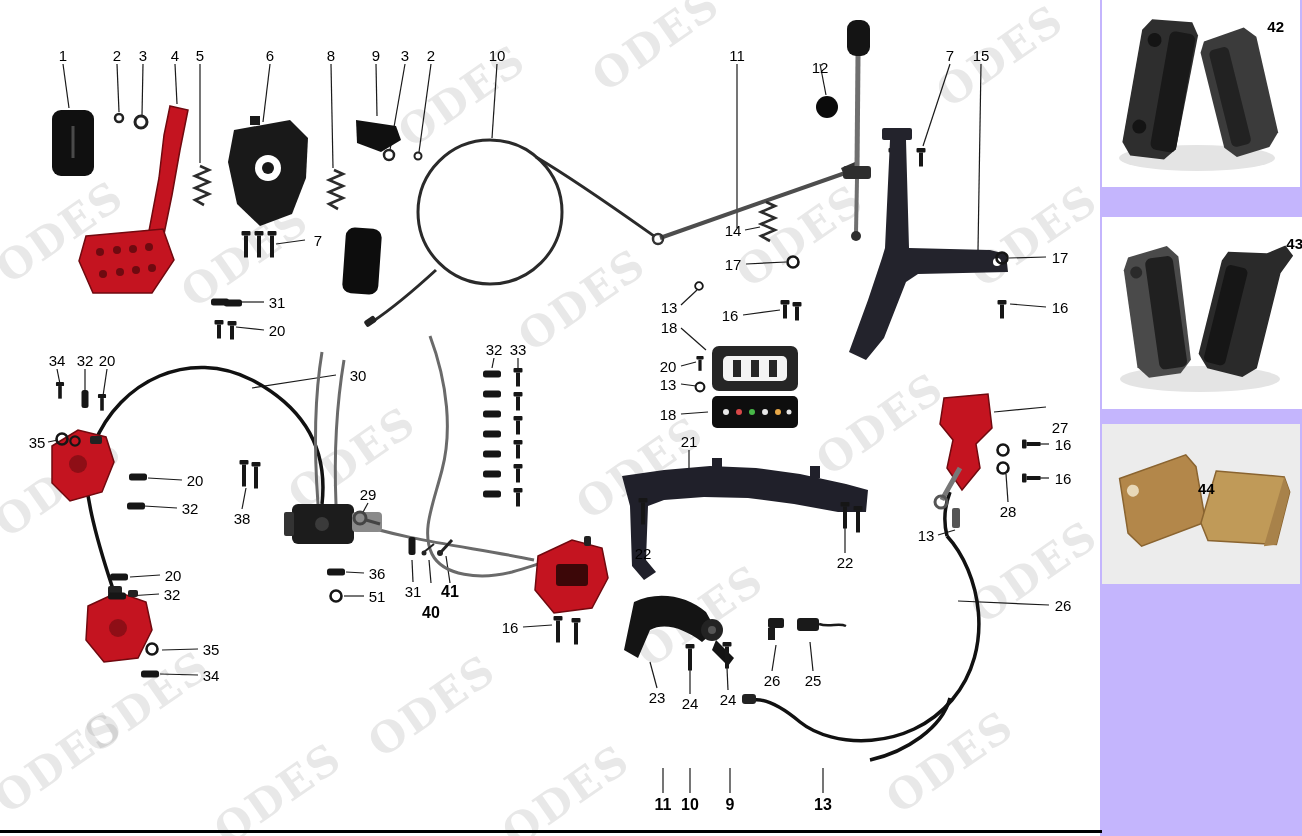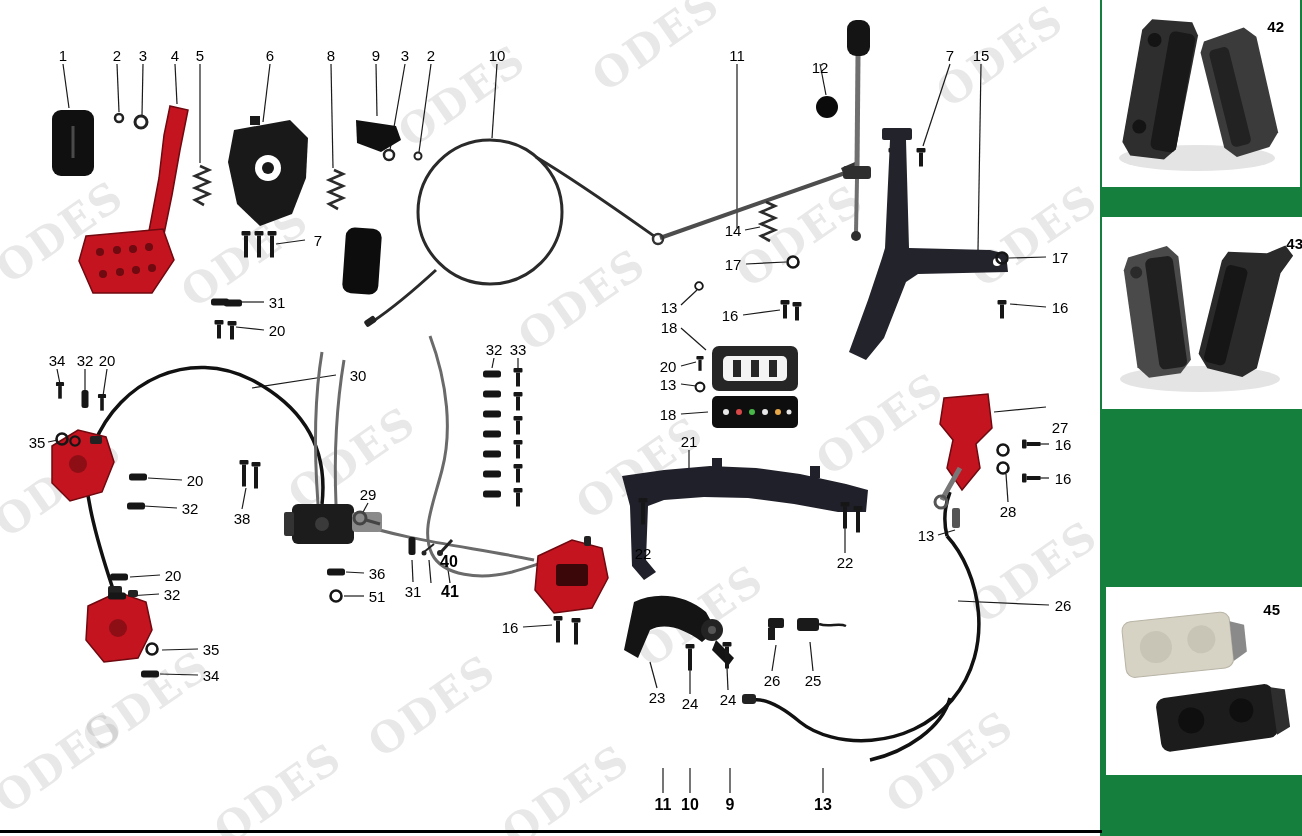--- a/index.html
+++ b/index.html
@@ -8,21 +8,21 @@
   .diagram-area { position:absolute; left:0; top:0; width:1102px; height:836px; background:#fff; }
   #watermark-layer { position:absolute; inset:0; z-index:0; }
   .watermark { position:absolute; transform:translate(-50%,-50%) rotate(-35deg);
                font-family:"DejaVu Serif",serif; font-weight:bold; font-size:42px;
                letter-spacing:2px; color:rgba(110,110,110,0.16); white-space:nowrap; }
   .diagram-svg { position:absolute; left:0; top:0; z-index:1; }
   #callout-layer { position:absolute; inset:0; z-index:3; }
   .callout { position:absolute; transform:translate(-50%,-50%); font-size:15px; color:#000; line-height:1; }
   .callout.bold { font-weight:bold; font-size:16px; }
   .bottom-rule { position:absolute; left:0; top:830px; width:1102px; height:3px; background:#000; z-index:2; }
-  .side-column { position:absolute; left:1100px; top:0; width:202px; height:836px; background:#15803d; }
+  .side-column { position:absolute; left:1100px; top:0; width:202px; height:836px; background:#c4b5fd; }
   .photo-panel { position:absolute; background:#fff; overflow:hidden; }
   #panel-42 { left:2px; top:0; width:198px; height:187px; }
   #panel-43 { left:2px; top:217px; width:217px; height:192px; }
   #panel-44 { left:2px; top:424px; width:198px; height:160px; background:#ececec; }
   #panel-45 { left:6px; top:587px; width:196px; height:188px; }
   .panel-label { position:absolute; font-weight:bold; font-size:15px; color:#000; }
   .panel-label.tr { right:16px; top:18px; }
   #panel-44 .panel-label { left:96px; top:56px; right:auto; }
   #panel-45 .panel-label { right:22px; top:14px; }
 </style>
@@ -444,21 +444,21 @@
         <div class="callout" style="left: 85px; top: 360px;">32</div>
         <div class="callout" style="left: 107px; top: 360px;">20</div>
         <div class="callout" style="left: 37px; top: 442px;">35</div>
         <div class="callout" style="left: 195px; top: 480px;">20</div>
         <div class="callout" style="left: 190px; top: 508px;">32</div>
         <div class="callout" style="left: 242px; top: 518px;">38</div>
         <div class="callout" style="left: 368px; top: 494px;">29</div>
         <div class="callout" style="left: 377px; top: 573px;">36</div>
         <div class="callout" style="left: 377px; top: 596px;">51</div>
         <div class="callout" style="left: 413px; top: 591px;">31</div>
-        <div class="callout bold" style="left: 431px; top: 562px; margin-left: 18px;">40</div>
+        <div class="callout bold" style="left: 431px; top: 613px;">40</div>
         <div class="callout bold" style="left: 450px; top: 592px;">41</div>
         <div class="callout" style="left: 173px; top: 575px;">20</div>
         <div class="callout" style="left: 172px; top: 594px;">32</div>
         <div class="callout" style="left: 211px; top: 649px;">35</div>
         <div class="callout" style="left: 211px; top: 675px;">34</div>
         <div class="callout" style="left: 510px; top: 627px;">16</div>
         <div class="callout" style="left: 657px; top: 697px;">23</div>
         <div class="callout" style="left: 690px; top: 703px;">24</div>
         <div class="callout" style="left: 728px; top: 699px;">24</div>
         <div class="callout" style="left: 772px; top: 680px;">26</div>
@@ -520,33 +520,29 @@
           <circle cx="40" cy="52" r="6" fill="#2a2a2a"></circle>
         </g>
         <g transform="rotate(14 140 95)">
           <path d="M112,40 L150,32 L166,20 L176,28 L168,48 L168,146 L156,158 L120,158 L108,146 L108,50 Z" fill="#2a2a2a"></path>
           <rect x="114" y="52" width="22" height="100" rx="5" fill="#161616"></rect>
         </g>
       </svg>
       <span class="panel-label tr">43</span>
     </div>
 
-
-    <div class="photo-panel" id="panel-45">
-      <svg width="196" height="188" viewBox="0 0 196 188">
-        <g transform="rotate(-6 70 60)">
-          <rect x="18" y="30" width="108" height="56" rx="9" fill="#d6d2c4" stroke="#b8b4a6"></rect>
-          <circle cx="50" cy="58" r="16" fill="#c8c4b6"></circle>
-          <circle cx="96" cy="55" r="14" fill="#c8c4b6"></circle>
-          <path d="M126,40 L140,45 L140,72 L126,80 Z" fill="#8a8a8a"></path>
-        </g>
-        <g transform="rotate(-8 110 130)">
-          <rect x="52" y="104" width="118" height="54" rx="9" fill="#1c1c1c"></rect>
-          <circle cx="85" cy="130" r="13" fill="#0f0f0f"></circle>
-          <circle cx="136" cy="127" r="12" fill="#0f0f0f"></circle>
-          <path d="M168,108 L182,112 L182,150 L168,156 Z" fill="#2e2e2e"></path>
+    <div class="photo-panel" id="panel-44">
+      <svg width="198" height="160" viewBox="0 0 198 160">
+        <g transform="rotate(-14 60 80)">
+          <path d="M25,45 L95,38 L102,52 L98,108 L30,116 L20,100 Z" fill="#b3874a" stroke="#8a6430" stroke-width="1.5"></path>
+          <circle cx="35" cy="60" r="6" fill="#e8d8b8"></circle>
+        </g>
+        <g transform="rotate(10 140 85)">
+          <path d="M108,52 L176,46 L184,60 L180,114 L112,122 L102,106 Z" fill="#c09a58" stroke="#8a6430" stroke-width="1.5"></path>
+          <path d="M176,46 L184,60 L180,114 L168,118 Z" fill="#a8824a"></path>
         </g>
       </svg>
-      <span class="panel-label">45</span>
+      <span class="panel-label">44</span>
     </div>
+
 
   </div>
 </div>
 
 </body></html>

